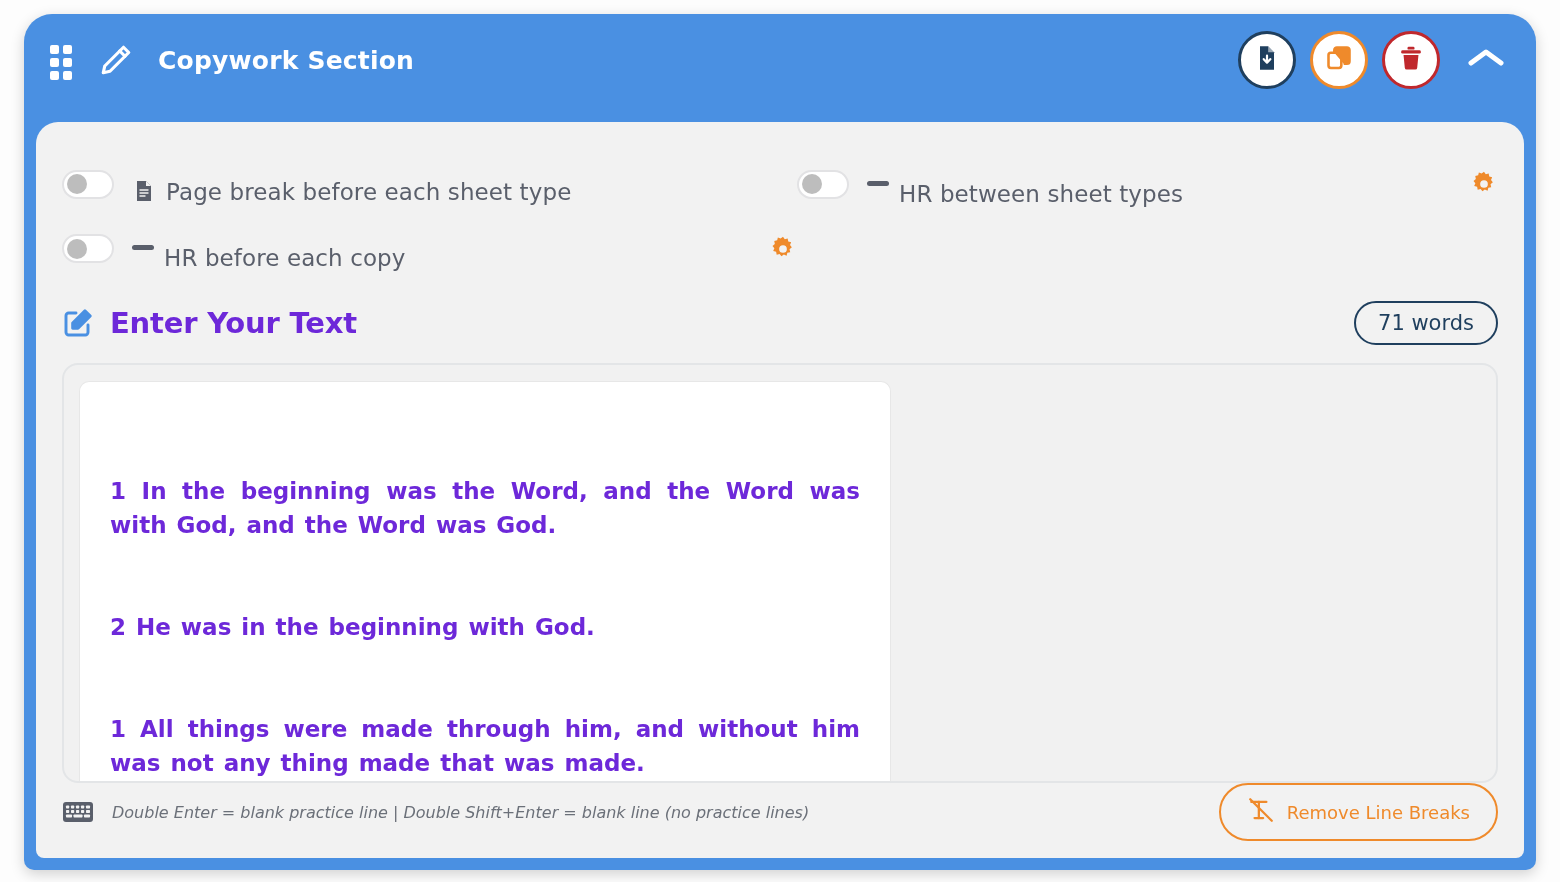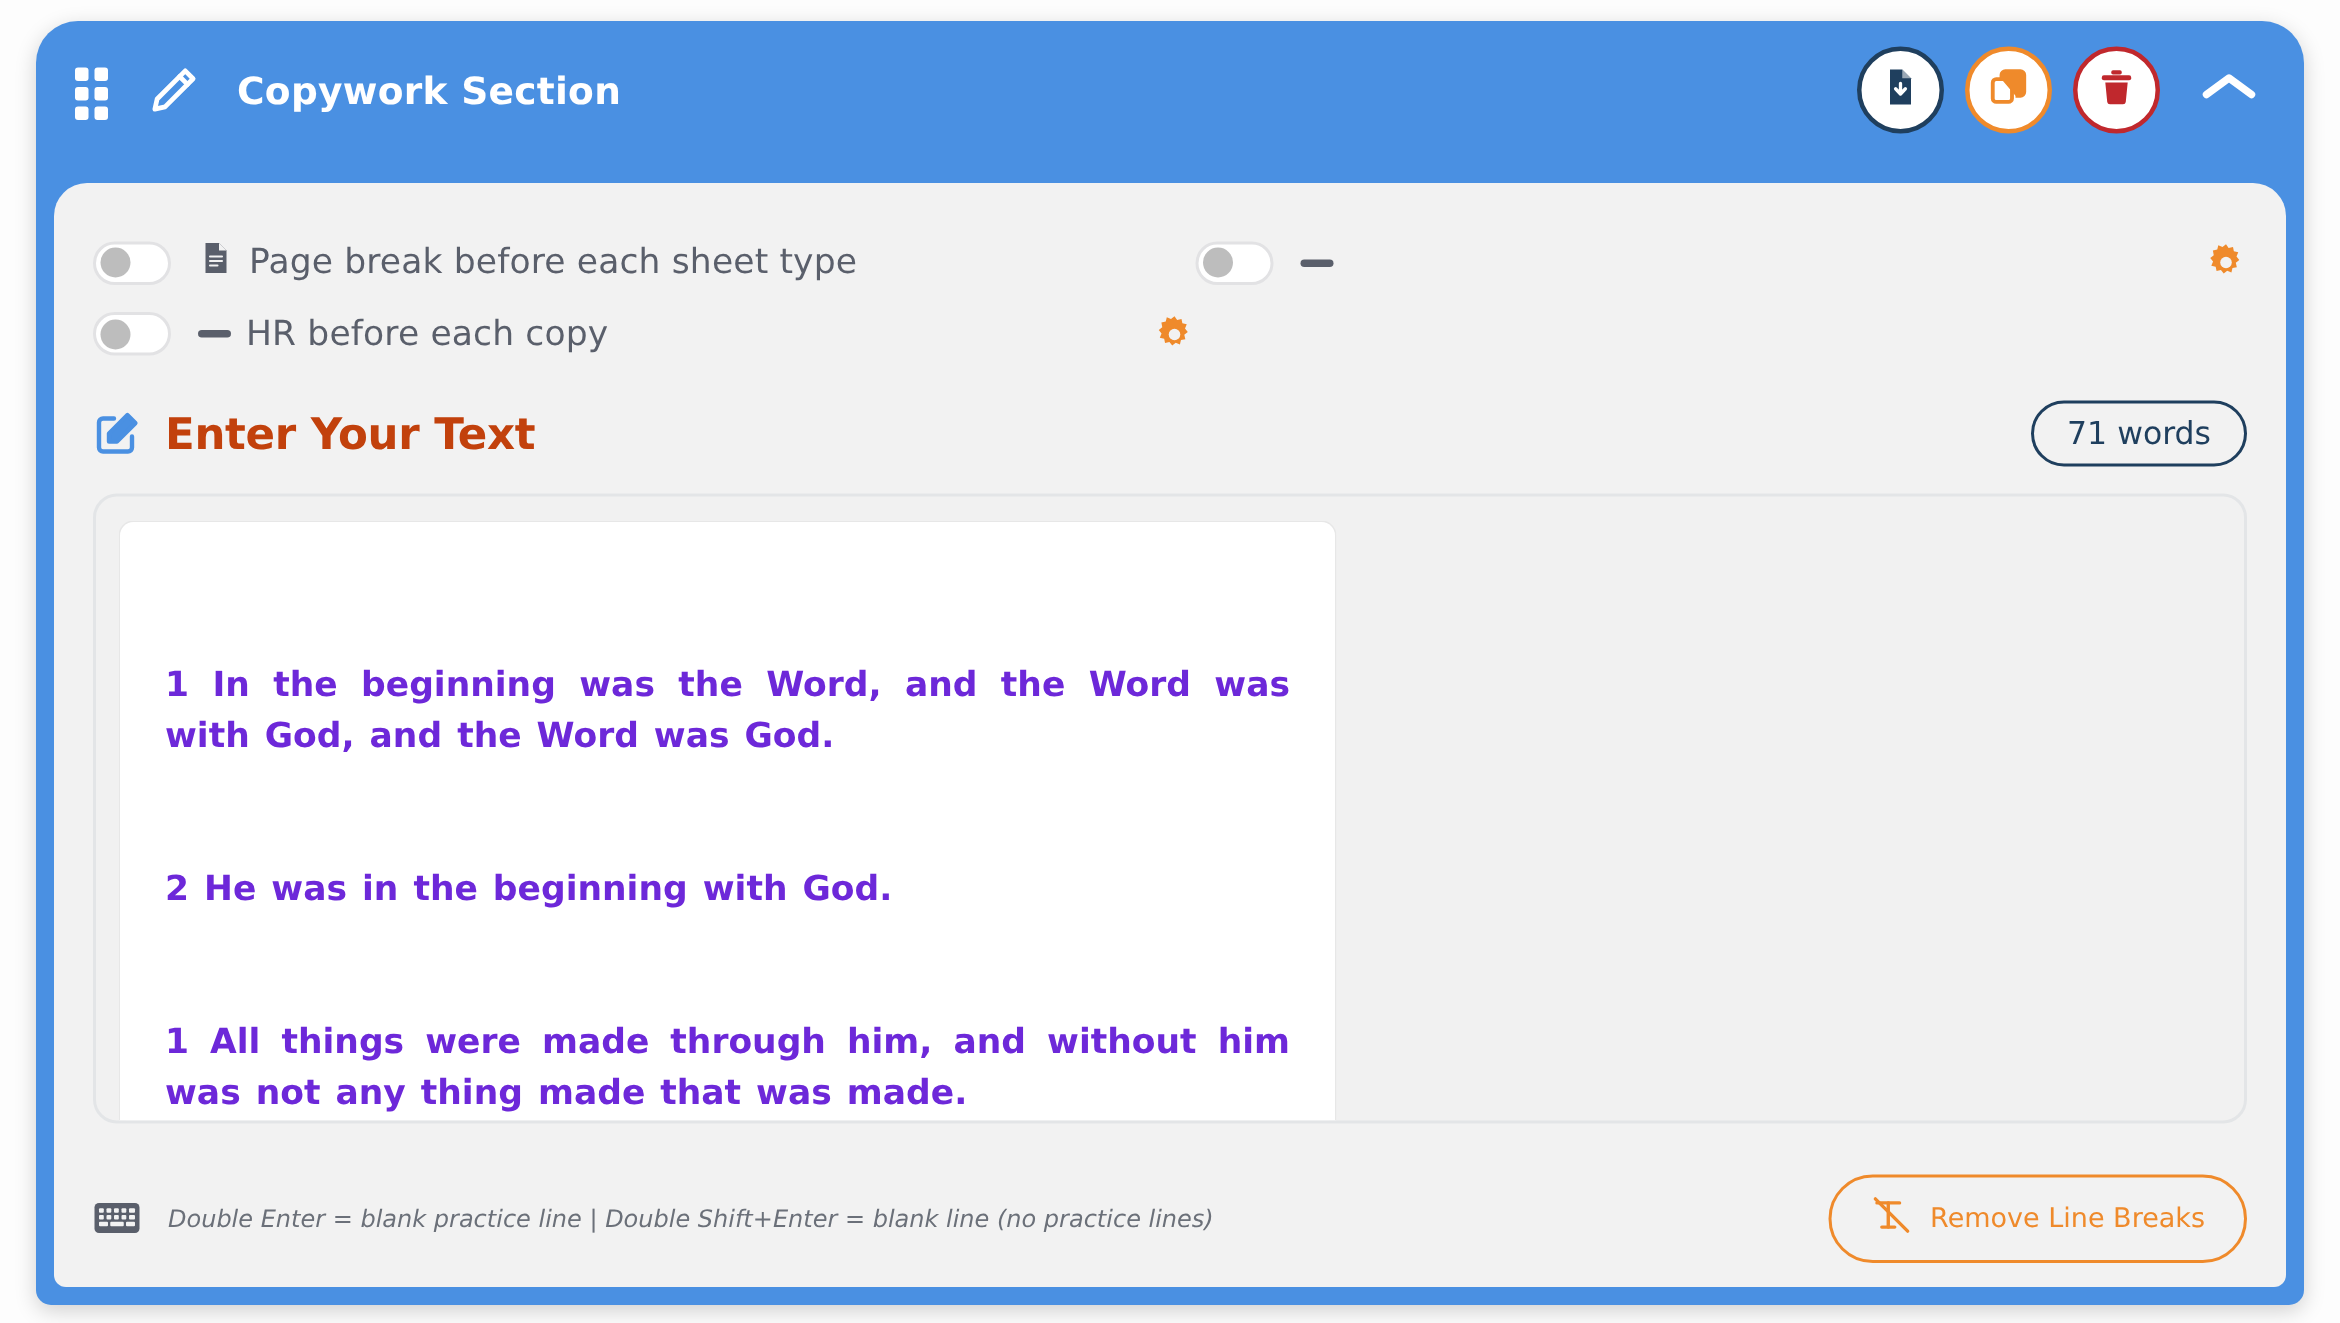--- a/index.html
+++ b/index.html
@@ -56,31 +56,31 @@
   .toggles{display:grid;grid-template-columns:735px 1fr;row-gap:18px;padding-top:14px;}
   .toggle-row{display:flex;align-items:center;gap:18px;}
   .switch{
     width:52px;height:29px;border-radius:15px;background:#ffffff;border:2px solid #e2e2e4;
     box-sizing:border-box;position:relative;flex:0 0 auto;cursor:pointer;
   }
   .switch .knob{
     position:absolute;left:3px;top:2.5px;width:20px;height:20px;border-radius:50%;background:#bdbdbd;
   }
   .toggle-label{
-    display:flex;align-items:center;gap:10px;color:#5a5f6b;font-size:23px;
-    font-family:"DejaVu Sans", sans-serif;letter-spacing:.1px;white-space:nowrap;
+    display:flex;gap:10px;color:#5a5f6b;font-size:23px;
+    font-family:"DejaVu Sans", sans-serif;letter-spacing:.1px;white-space:nowrap;margin-top:19px;
   }
   .hr-dash{display:inline-block;width:22px;height:5px;border-radius:3px;background:#5a5f6b;}
   .gear{margin-left:auto;cursor:pointer;display:flex;align-items:center;}
 
   
   .text-head{display:flex;align-items:center;margin-top:30px;}
   .text-head .edit-icon{margin-right:16px;display:flex;align-items:center;}
   .text-head h2{
-    margin:0;font-size:29px;font-weight:700;color:#c2410c;
+    margin:0;font-size:29px;font-weight:700;color:#6d28d9;
     font-family:"DejaVu Sans", sans-serif;letter-spacing:-.2px;
   }
   .word-badge{
     margin-left:auto;border:2px solid #1f3f5e;color:#1f3f5e;border-radius:22px;
     padding:8px 22px;font-size:21px;background:transparent;
     font-family:"DejaVu Sans", sans-serif;
   }
 
   
   .text-outer{
@@ -200,20 +200,21 @@
             <span>Page break before each sheet type</span>
           </div>
         </div>
 
         <div class="toggle-row">
           <div class="switch">
               <span class="knob"></span>
             </div>
           <div class="toggle-label">
             <span class="hr-dash"></span>
+            <span>HR between sheet types</span>
           </div>
           <span class="gear">
             <svg width="28" height="28" viewBox="0 0 24 24" fill="#ef8a2b">
               <path d="M12 1.6l1.5 2.1 2.5-.6.5 2.5 2.5.6-1 2.4 1.6 2-2 1.6.6 2.5-2.5.5-.6 2.5-2.4-1-2 1.6-1.6-2-2.5.6-.5-2.5-2.5-.6 1-2.4-1.6-2 2-1.6L4.5 5.1 7 4.6l.6-2.5 2.4 1z"></path>
               <circle cx="12" cy="12" r="3.3" fill="#f2f2f2"></circle>
             </svg>
           </span>
         </div>
 
 

